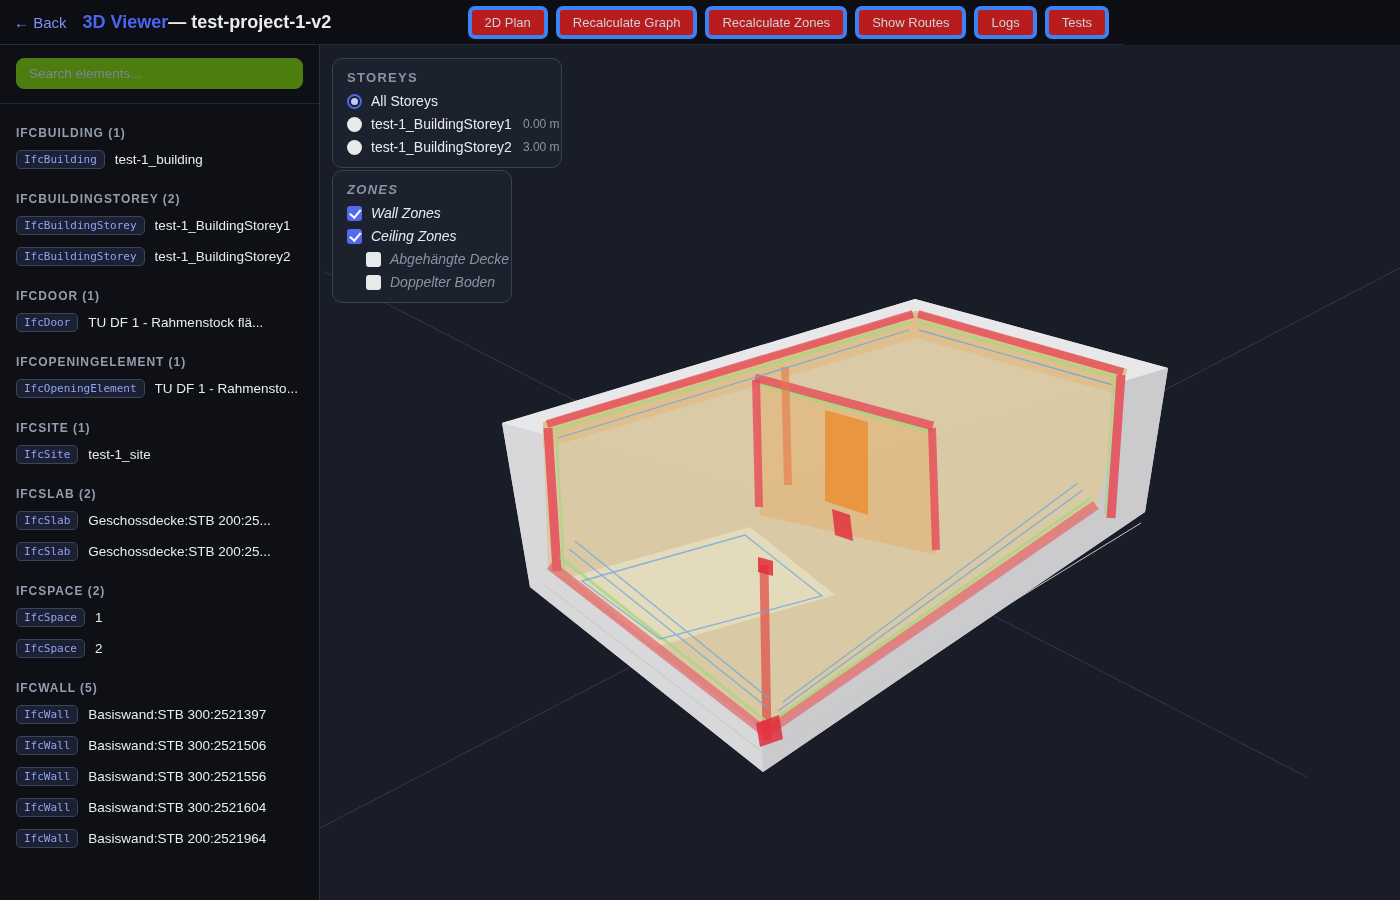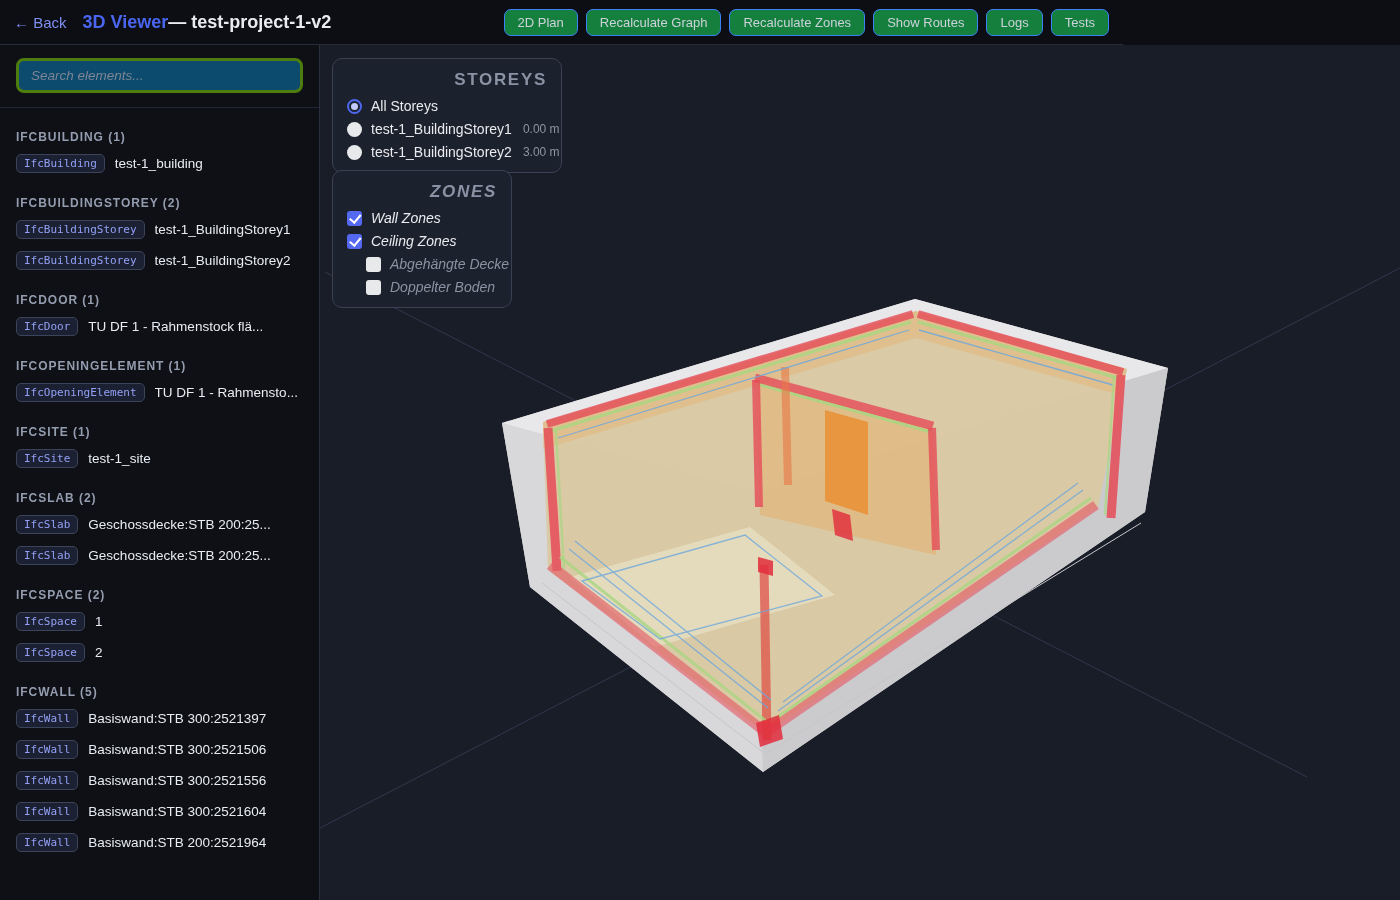--- a/index.html
+++ b/index.html
@@ -8,53 +8,53 @@
 
   
   .header { position:absolute; left:0; top:0; width:1123px; height:45px;
     background:#0c0e13; border-bottom:1px solid #272c3a;
     display:flex; align-items:center; padding:0 14px; gap:16px; z-index:30; }
   .back-link { color:#7e90f3; font-size:15px; text-decoration:none; cursor:pointer; white-space:nowrap; }
   .titlewrap { display:flex; align-items:baseline; }
   .app-title { color:#4a66f0; font-size:18px; font-weight:800; }
   .project-title { color:#e9ebef; font-size:18px; font-weight:800; }
   .header-buttons { margin-left:auto; display:flex; gap:8px; }
-  .hbtn { background:#15803d; border:1px solid #3b82f6; border-radius:7px;
+  .hbtn { background:#b91c1c; border:4px solid #3b82f6; border-radius:7px;
     color:#ccd2dc; font-size:13px; padding:5px 13px; cursor:pointer; white-space:nowrap;
     font-family:"Liberation Sans", sans-serif; }
 
   
   .sidebar { position:absolute; left:0; top:45px; width:320px; height:855px;
     background:#0e1015; border-right:1px solid #2a2f3d; overflow:hidden; z-index:20; }
   .search-wrap { padding:13px 16px 14px; border-bottom:1px solid #222736; }
-  .search-input { width:100%; background:#0c4a6e; border:3px solid #4d7c0f; border-radius:8px;
+  .search-input { width:100%; background:#4d7c0f; border:1px solid #4d7c0f; border-radius:8px;
     padding:7px 12px; font-size:13.5px; color:#dfe3ea; outline:none;
-    font-family:"Liberation Sans", sans-serif;font-style:italic; }
+    font-family:"Liberation Sans", sans-serif; }
   .search-input::placeholder { color:#7d8694; }
   .groups { padding:4px 0 20px; }
   .group-title { margin:18px 16px 5px; font-size:12px; font-weight:700;
     letter-spacing:.08em; color:#949daf; }
   .item-row { display:flex; align-items:center; gap:10px; margin:2px 8px;
     padding:5px 8px; border-radius:6px; cursor:pointer; }
   .badge { font-family:"DejaVu Sans Mono", monospace; font-size:11px; color:#93a0f6;
     background:#1b2132; border:1px solid #3c4459; border-radius:5px; padding:2px 7px;
     white-space:nowrap; flex:0 0 auto; }
   .item-label { font-size:13.5px; color:#e9ecf1; white-space:nowrap; overflow:hidden;
     text-overflow:ellipsis; }
 
   
   .viewport { position:absolute; left:320px; top:45px; width:1080px; height:855px;
     background:#191d28; overflow:hidden; }
   .scene { position:absolute; inset:0; display:block; }
 
   
   .panel { position:absolute; background:#1c212e; border:1px solid #3a4154;
     border-radius:10px; padding:11px 14px 12px; z-index:10; }
-  .panel-title { font-size:17px; font-weight:700; letter-spacing:.1em;
-    color:#8a93a4; margin-bottom:8px;text-align:right; }
+  .panel-title { font-size:13px; font-weight:700; letter-spacing:.1em;
+    color:#8a93a4; margin-bottom:8px; }
   .panel-storeys { left:12px; top:13px; width:230px; }
   .panel-zones   { left:12px; top:125px; width:180px;font-style:italic; }
   .panel-graph   { left:12px; top:253px; width:180px; }
   .opt-row { display:flex; align-items:center; gap:9px; margin:7px 0 0; cursor:pointer; }
   .opt-label { font-size:14px; color:#e9ebee; white-space:nowrap; }
   .opt-meta { font-size:12px; color:#8b95a2; margin-left:2px; white-space:nowrap; }
   .opt-row.sub { margin-left:19px; }
   .opt-row.sub .opt-label { color:#8b93a2; }
 
   .radio { width:15px; height:15px; border-radius:50%; background:#e8e9eb; flex:0 0 auto; position:relative; }

